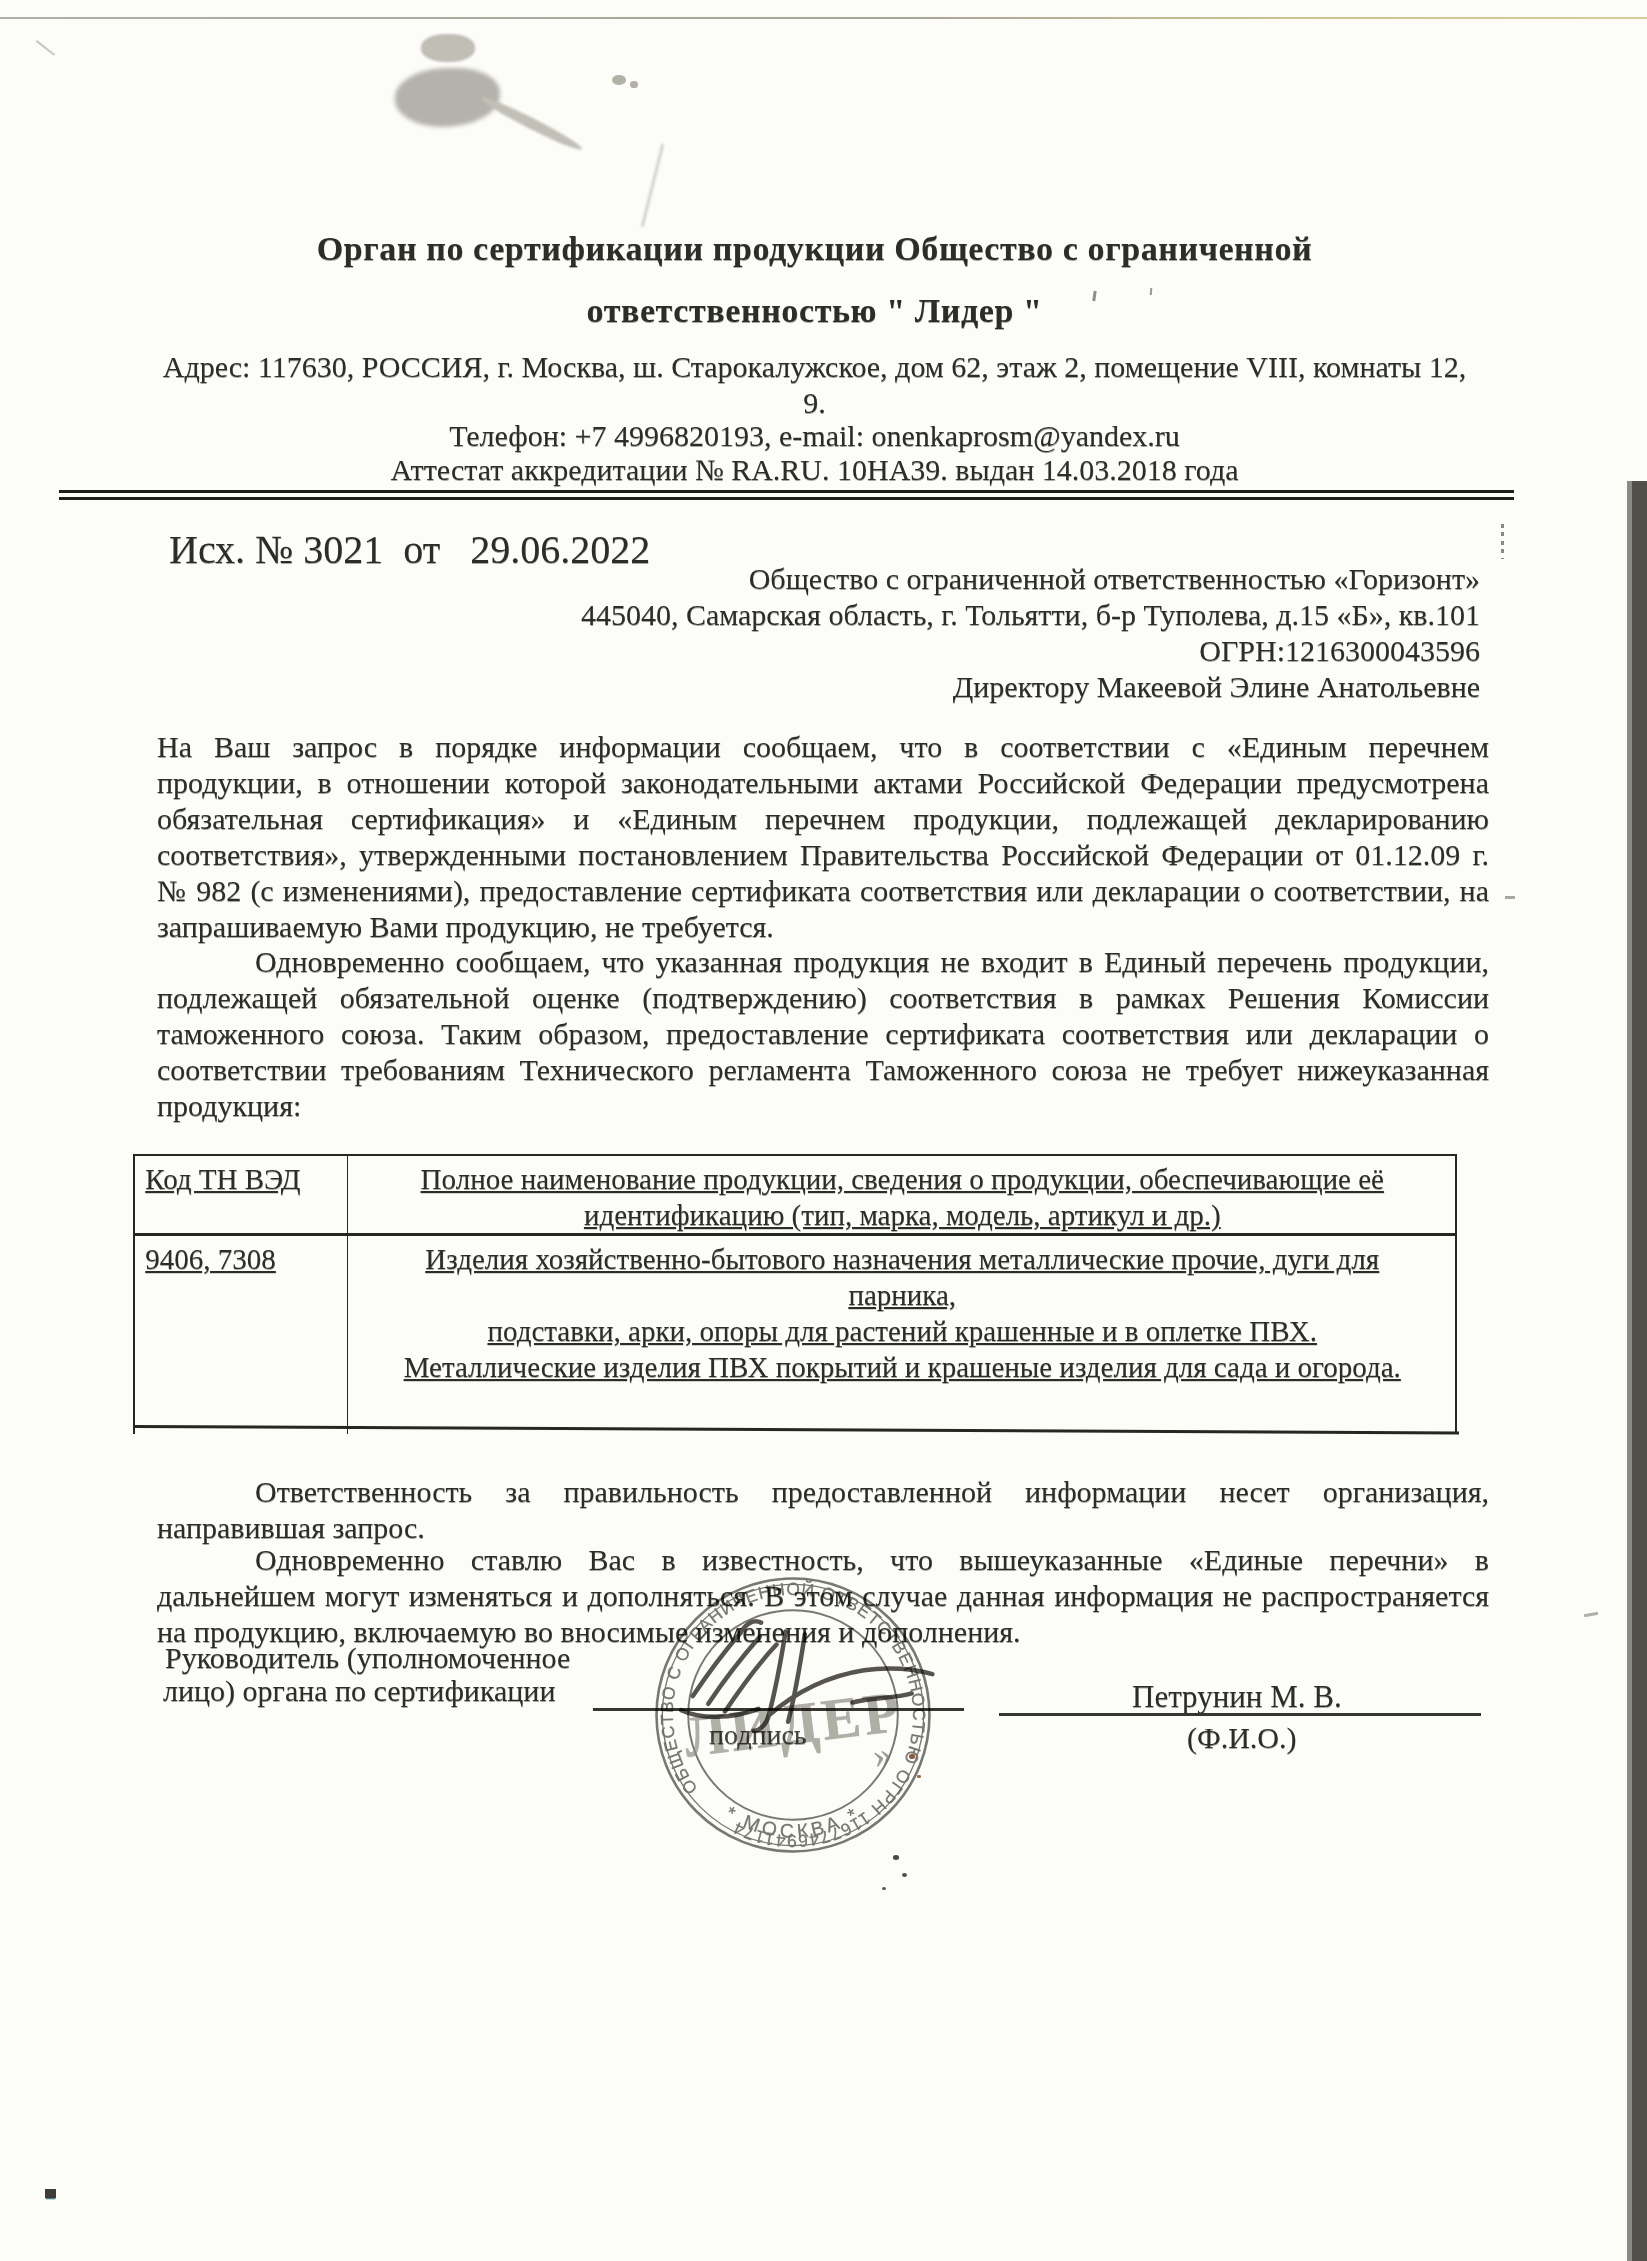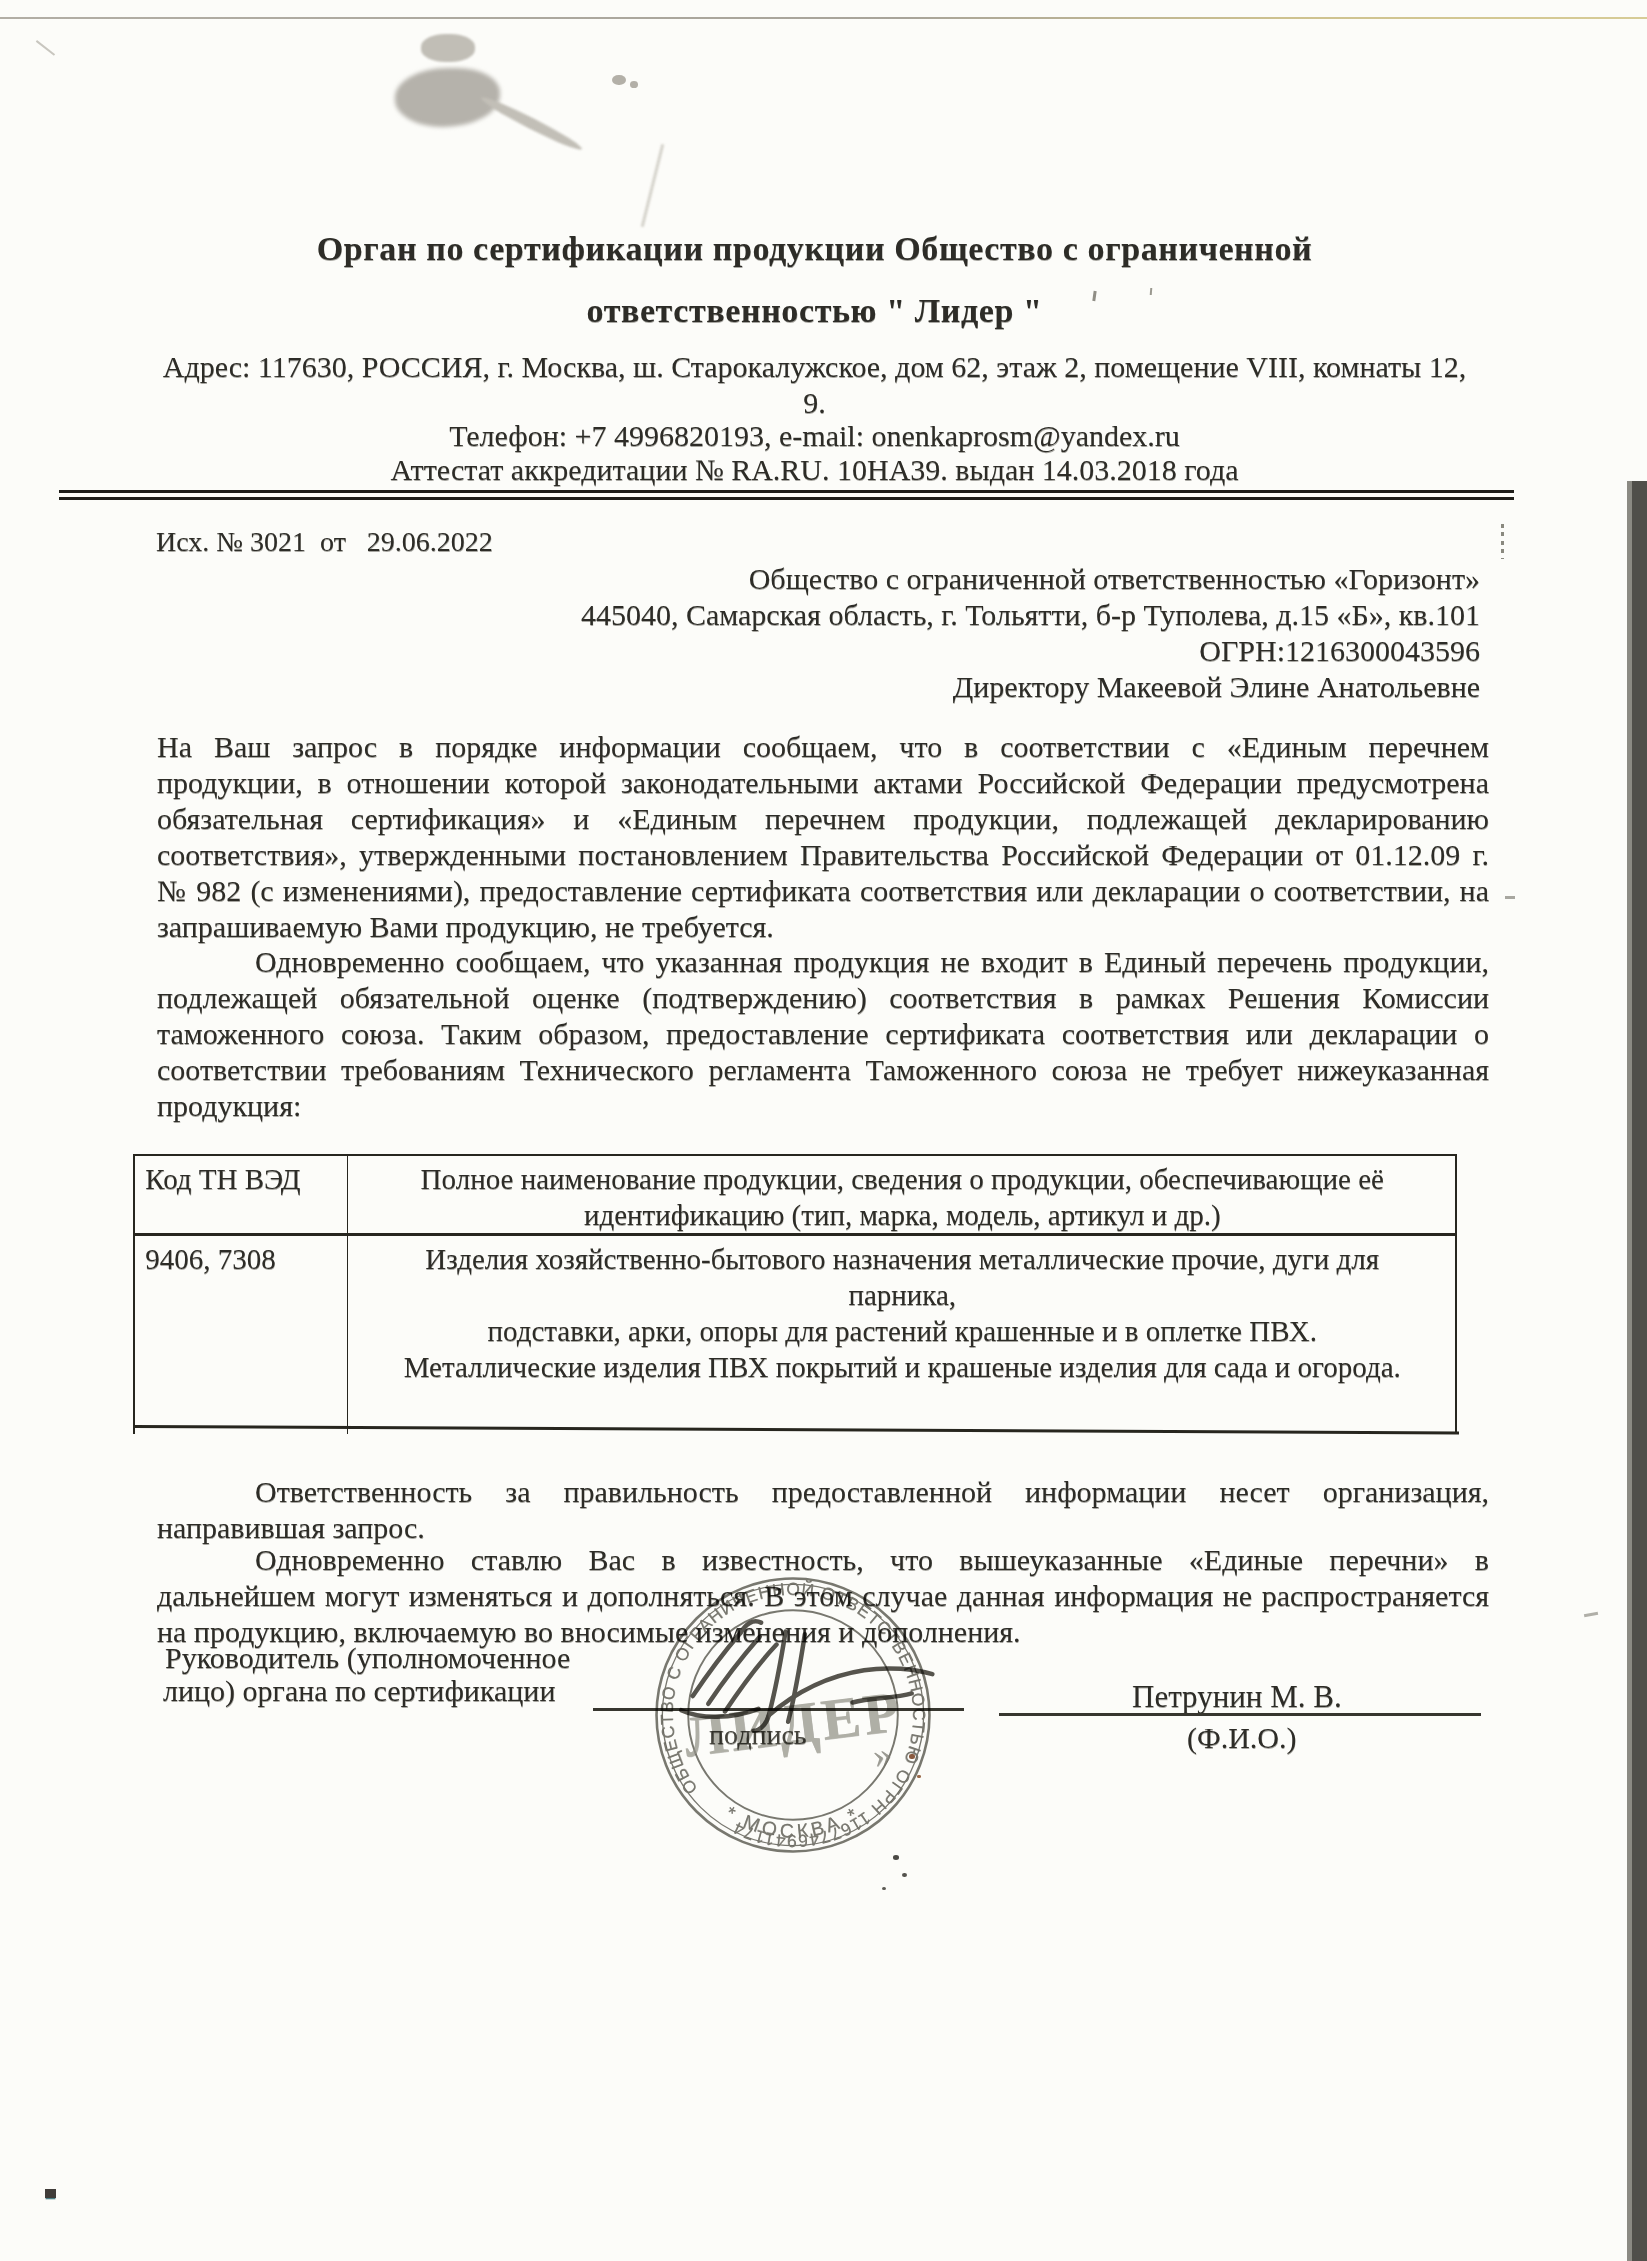--- a/index.html
+++ b/index.html
@@ -11,31 +11,31 @@
     text-shadow:0.3px 0.5px 0.6px rgba(64,61,54,0.45);
   }
 
   
   .h-center { position:absolute; left:0; right:18px; text-align:center; }
   .h-title { font-weight:bold; font-size:34px; letter-spacing:0.6px; }
   .h-sub { font-size:30px; }
   .rule { position:absolute; left:59px; width:1455px; height:2.6px; background:#1f1e1a; }
 
   
-  .ref-line { position:absolute; left:156px; top:526px; font-size:28px; white-space:pre-wrap; }
+  .ref-line { position:absolute; left:169px; top:526px; font-size:40px; white-space:pre-wrap; }
   .recipient { position:absolute; right:167px; top:561px; font-size:30px; line-height:36px; }
   .rline { text-align:right; }
   .subject { position:absolute; left:157px; top:701px; width:1332px; text-align:center; font-weight:bold; font-size:32px; }
   .para { position:absolute; left:157px; width:1332px; font-size:30px; line-height:36px; }
   .ln { text-align:justify; text-align-last:justify; }
   .para .ln:last-child { text-align:left; text-align-last:left; }
   .indent-first .ln:first-child { text-indent:98px; }
 
   
-  .doc-table { position:absolute; left:133px; top:1154px; width:1324px; border:2.6px solid #27261f; border-bottom:none; box-sizing:border-box; }
+  .doc-table { position:absolute; left:133px; top:1154px; width:1324px; border:2.6px solid #27261f; border-bottom:none; box-sizing:border-box;text-decoration:underline; }
   .trow { display:flex; }
   .trow.thead { border-bottom:3.2px solid #27261f; min-height:65px; }
   .trow.tbody { min-height:198px; }
   .tcell { box-sizing:border-box; font-size:29px; line-height:36px; }
   .tc1 { flex:0 0 213px; border-right:1.9px solid #27261f; padding:5.2px 5.2px 0 10.3px; }
   .tc2 { flex:1; padding:5.2px 15.5px 0 17px; }
   .tln { text-align:center; }
   .table-bottom { position:absolute; left:133px; top:1425px; width:1326px; height:3.2px; background:#27261f; transform:rotate(0.28deg); transform-origin:left center; }
 
   

